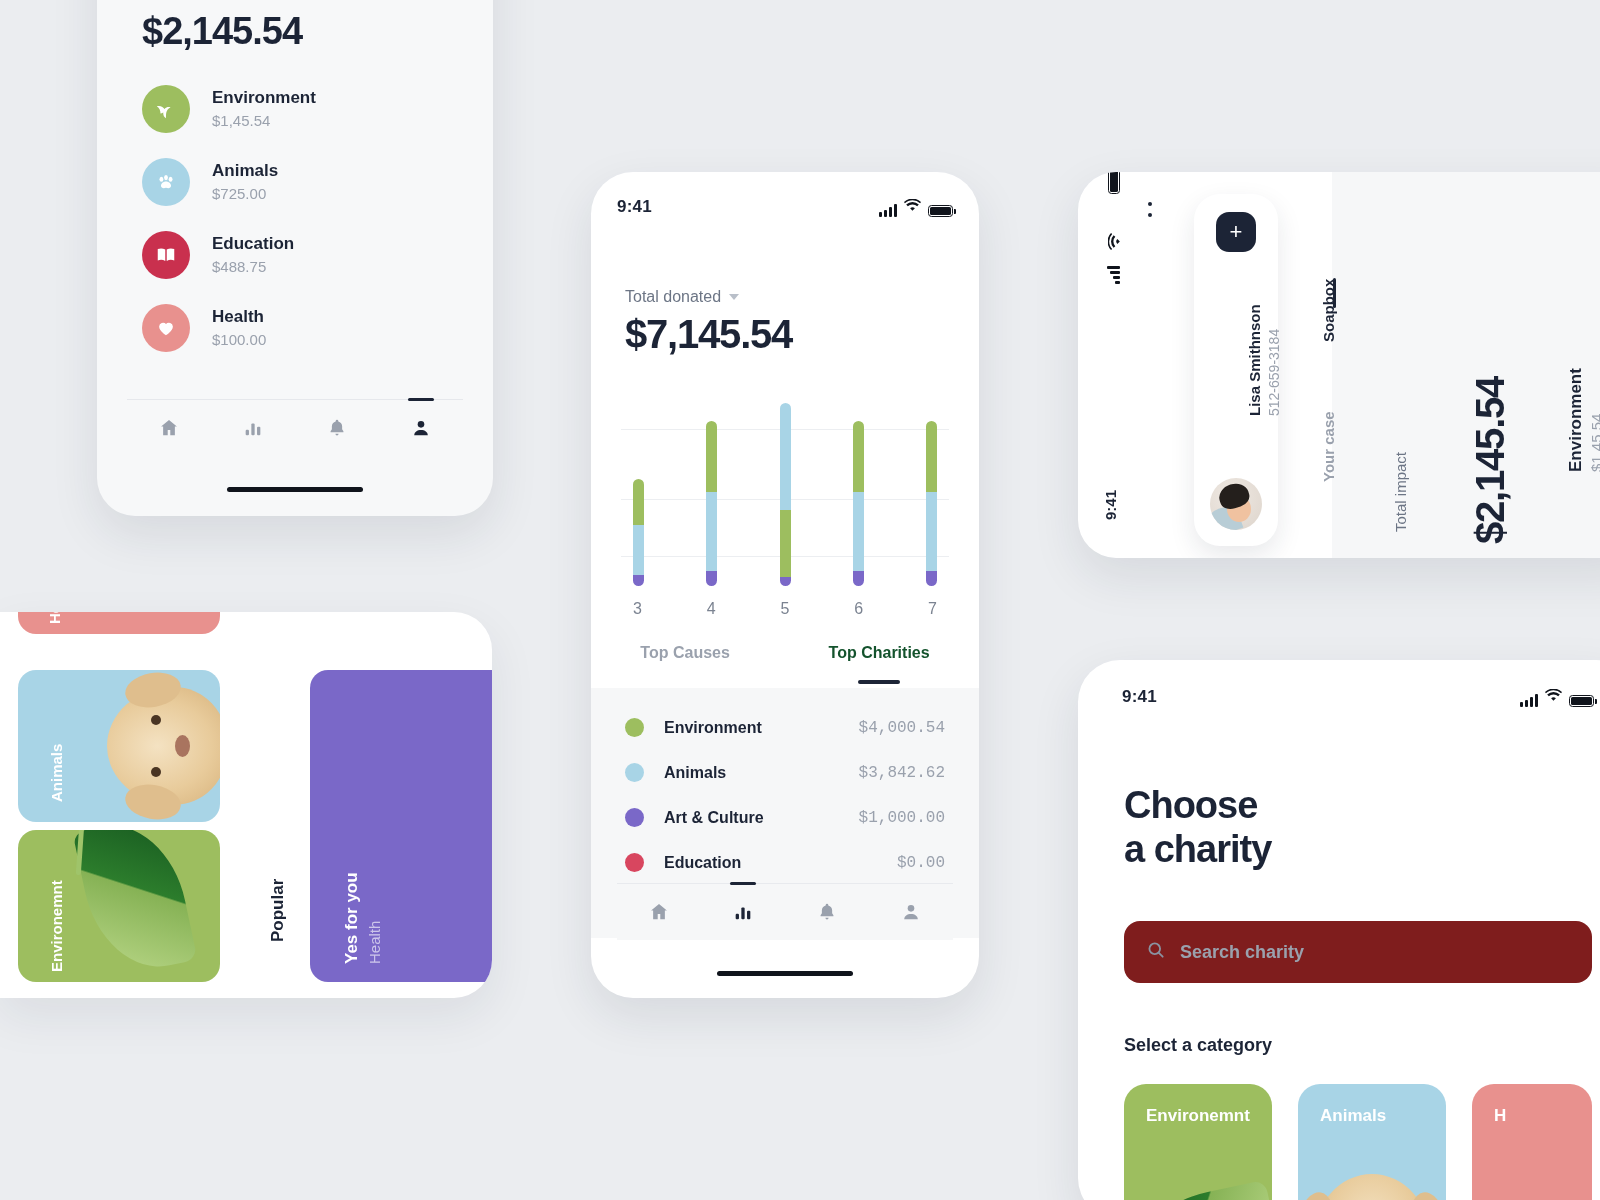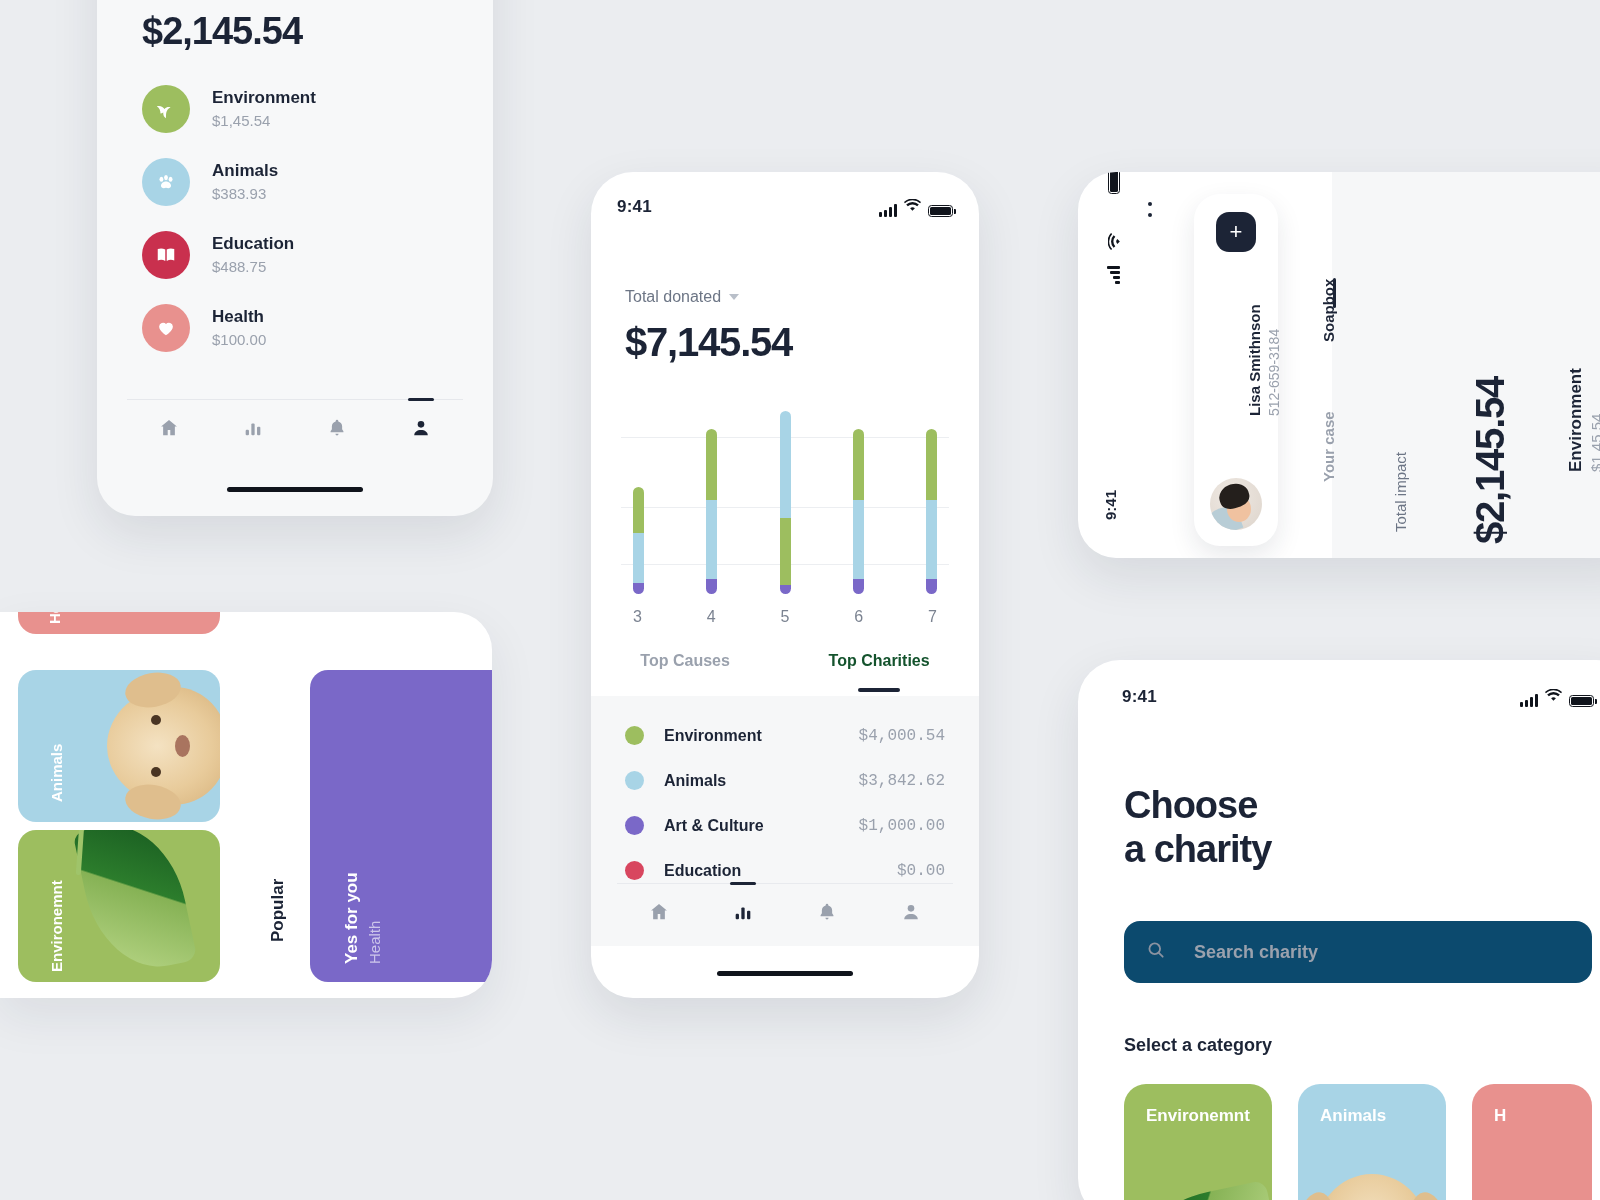--- a/index.html
+++ b/index.html
@@ -79,21 +79,21 @@
   .dog .eye.l{left:28px}.dog .eye.r{right:28px}
   .dog .nose{position:absolute;left:50%;top:68px;transform:translateX(-50%);
        width:22px;height:15px;border-radius:50%;background:#a9745f;}
 
   
   #card3{left:591px;top:172px;width:388px;height:826px;border-radius:42px;background:#fff;}
   #card3 .statusbar{margin-top:18px;}
   .label-sm{font-size:16px;color:#6c7585;font-weight:400;display:flex;align-items:center;gap:8px;}
   .caret{width:0;height:0;border-left:5px solid transparent;border-right:5px solid transparent;
          border-top:6px solid #b9bfc9;display:inline-block;}
-  .bigamt{font-size:40px;font-weight:800;letter-spacing:-1.2px;margin-top:14px;}
+  .bigamt{font-size:40px;font-weight:800;letter-spacing:-1.2px;margin-top:6px;}
 
   .chart{position:relative;margin:44px 30px 0 30px;height:185px;}
   .gridline{position:absolute;left:0;right:0;height:1px;background:#eceef1;}
   .barwrap{position:absolute;bottom:0;left:0;right:0;height:185px;display:flex;
            align-items:flex-end;justify-content:space-between;padding:0 12px;box-sizing:border-box;}
   .bar{width:11px;border-radius:6px;overflow:hidden;display:flex;flex-direction:column;}
   .seg{width:100%;}
   .xaxis{display:flex;justify-content:space-between;padding:14px 42px 0 42px;
          font-size:16px;color:#7b8391;font-weight:400;}
 
@@ -129,22 +129,22 @@
   .avatar .face{position:absolute;left:17px;top:18px;width:24px;height:26px;border-radius:50%;
        background:#f0c2a0;}
   .avatar .shirt{position:absolute;left:-4px;bottom:-4px;width:34px;height:26px;border-radius:50% 50% 0 0;
        background:#b8cdd6;transform:rotate(-20deg);}
 
   
   #card5{left:1078px;top:660px;width:560px;height:560px;border-radius:42px;background:#fff;}
   #card5 .statusbar{margin-top:20px;padding:0 44px;}
   .bigtitle{font-size:38px;font-weight:800;line-height:1.15;letter-spacing:-1px;
             padding:70px 0 0 46px;}
-  .searchbox{margin:50px 46px 0 46px;height:62px;border-radius:16px;background:#0c4a6e;
-             display:flex;align-items:center;gap:28px;padding:0 22px;box-sizing:border-box;}
+  .searchbox{margin:50px 46px 0 46px;height:62px;border-radius:16px;background:#7f1d1d;
+             display:flex;align-items:center;gap:14px;padding:0 22px;box-sizing:border-box;}
   .searchph{font-size:18px;color:#9aa1ad;font-weight:700;}
   .sectitle{font-size:18px;font-weight:700;padding:52px 0 0 46px;}
   .catcards{display:flex;gap:26px;padding:28px 0 0 46px;}
   .ccard{width:148px;height:180px;border-radius:22px;position:relative;overflow:hidden;flex:none;}
   .ccard .lbl{position:absolute;left:22px;top:22px;color:#fff;font-size:17px;font-weight:700;}
 </style>
 </head>
 <body>
 
 <div class="stage">
@@ -170,21 +170,21 @@
         <div class="catico" style="background:#a8d4e6">
           <svg width="22" height="22" viewBox="0 0 24 24" fill="#fff">
               <ellipse cx="7" cy="9" rx="2.1" ry="2.8"></ellipse>
               <ellipse cx="12" cy="7.2" rx="2.1" ry="2.9"></ellipse>
               <ellipse cx="17" cy="9" rx="2.1" ry="2.8"></ellipse>
               <path d="M12 11.5c-3.1 0-5.5 2.4-5.5 4.6 0 1.7 1.4 2.6 3 2.6 1 0 1.8-.4 2.5-.4s1.5.4 2.5.4c1.6 0 3-.9 3-2.6 0-2.2-2.4-4.6-5.5-4.6z"></path>
             </svg>
         </div>
         <div>
           <div class="catname">Animals</div>
-          <div class="catamt">$383.93</div>
+          <div class="catamt">$725.00</div>
         </div>
       </div>
 
       <div class="catrow">
         <div class="catico" style="background:#c9304e">
           <svg width="22" height="22" viewBox="0 0 24 24" fill="#fff">
               <path d="M3 5.5c2.8-.9 5.6-.9 8.2.6v12.4c-2.6-1.5-5.4-1.5-8.2-.6V5.5z"></path>
               <path d="M21 5.5c-2.8-.9-5.6-.9-8.2.6v12.4c2.6-1.5 5.4-1.5 8.2-.6V5.5z"></path>
             </svg>
         </div>

